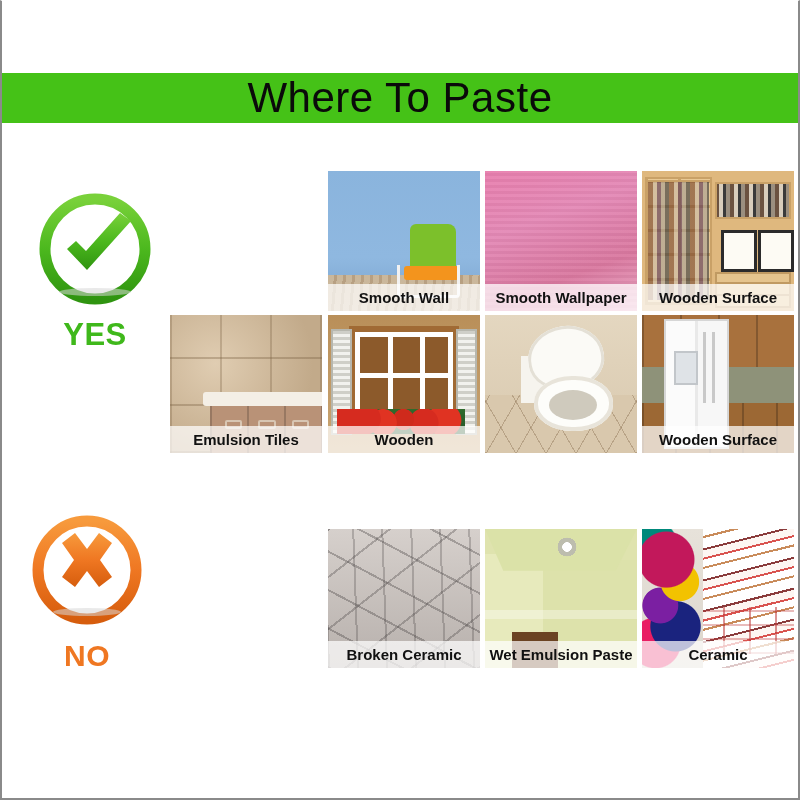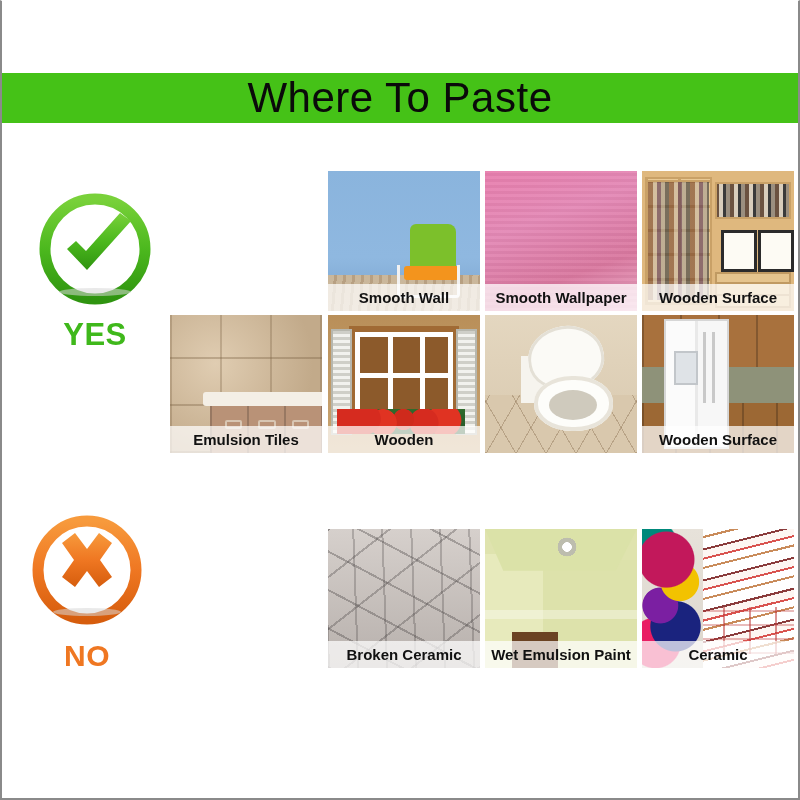--- a/index.html
+++ b/index.html
@@ -528,21 +528,21 @@
   <div class="tile" style="left:483px; top:528px; width:152px; height:139px;">
     <div class="tile-art art-wet">
       <div class="wallL"></div>
       <div class="wallR"></div>
       <div class="ceil"></div>
       <div class="band"></div>
       <div class="door"></div>
       <div class="lamp"></div>
     </div>
     <div class="caption-bar">
-      <span class="caption-text">Wet Emulsion Paint</span>
+      <span class="caption-text">Wet Emulsion Paste</span>
     </div>
   </div>
 
   <div class="tile" style="left:640px; top:528px; width:152px; height:139px;">
     <div class="tile-art art-textile">
       <div class="motifs"></div>
       <div class="tassels"></div>
     </div>
     <div class="caption-bar">
       <span class="caption-text">Ceramic</span>

